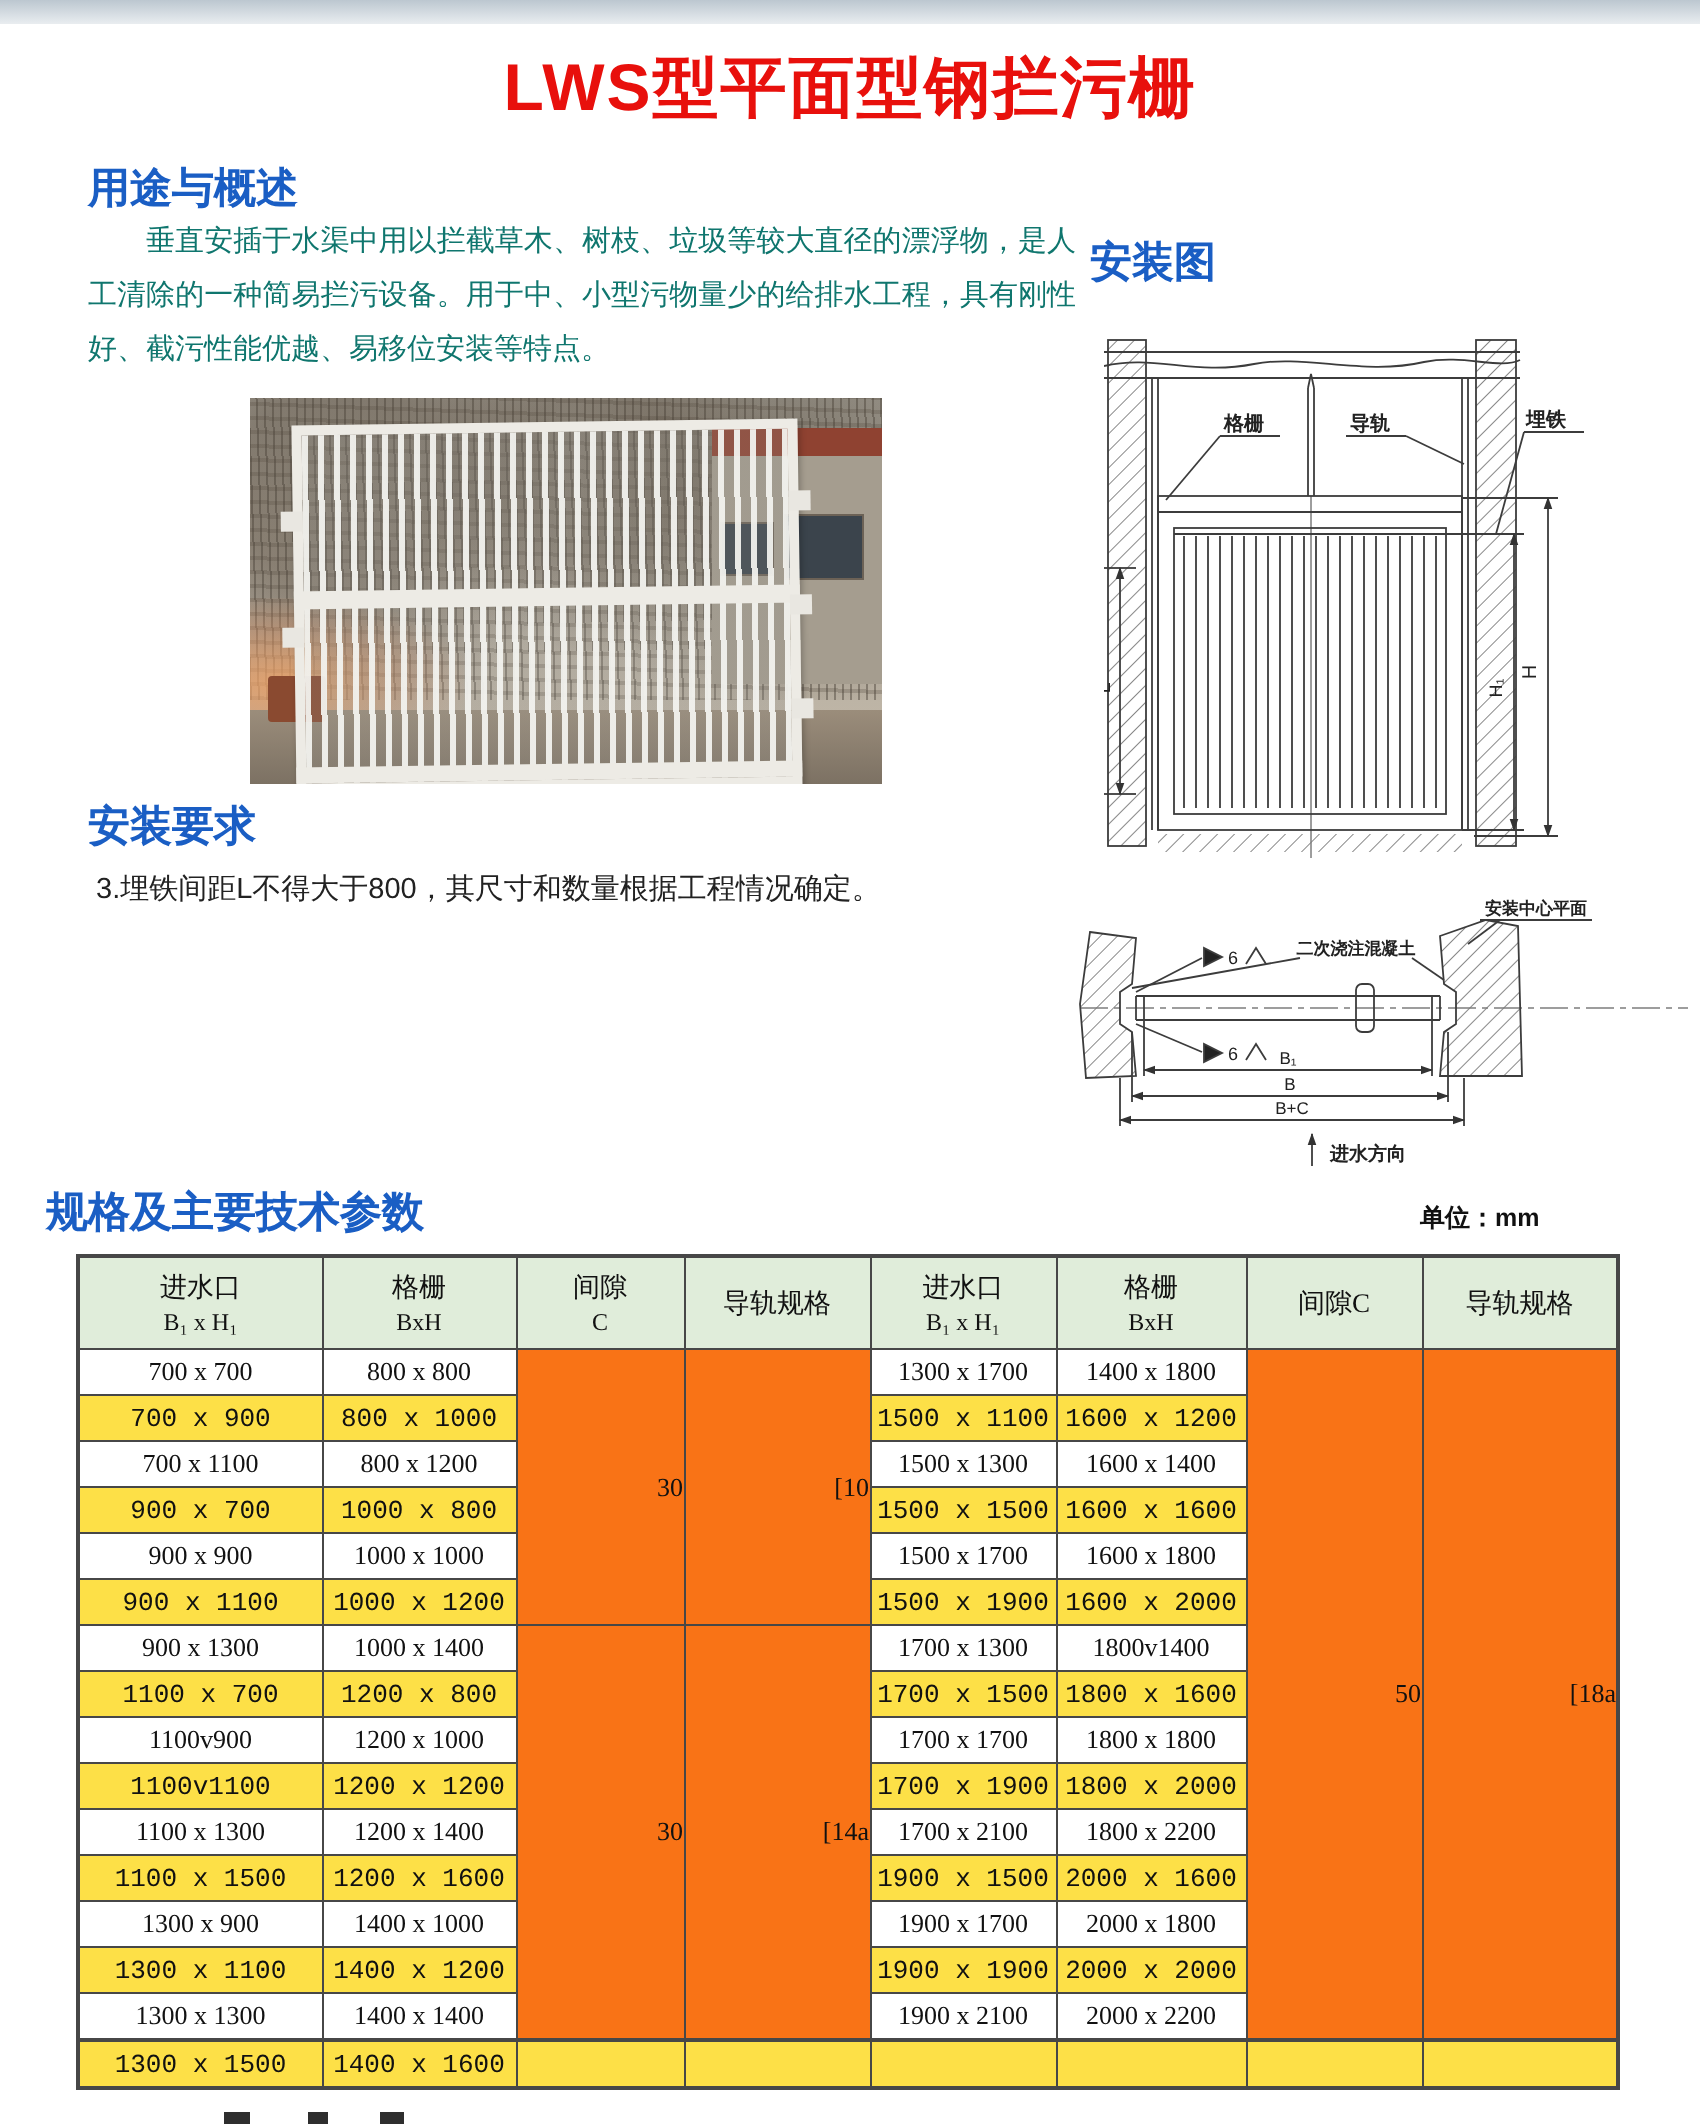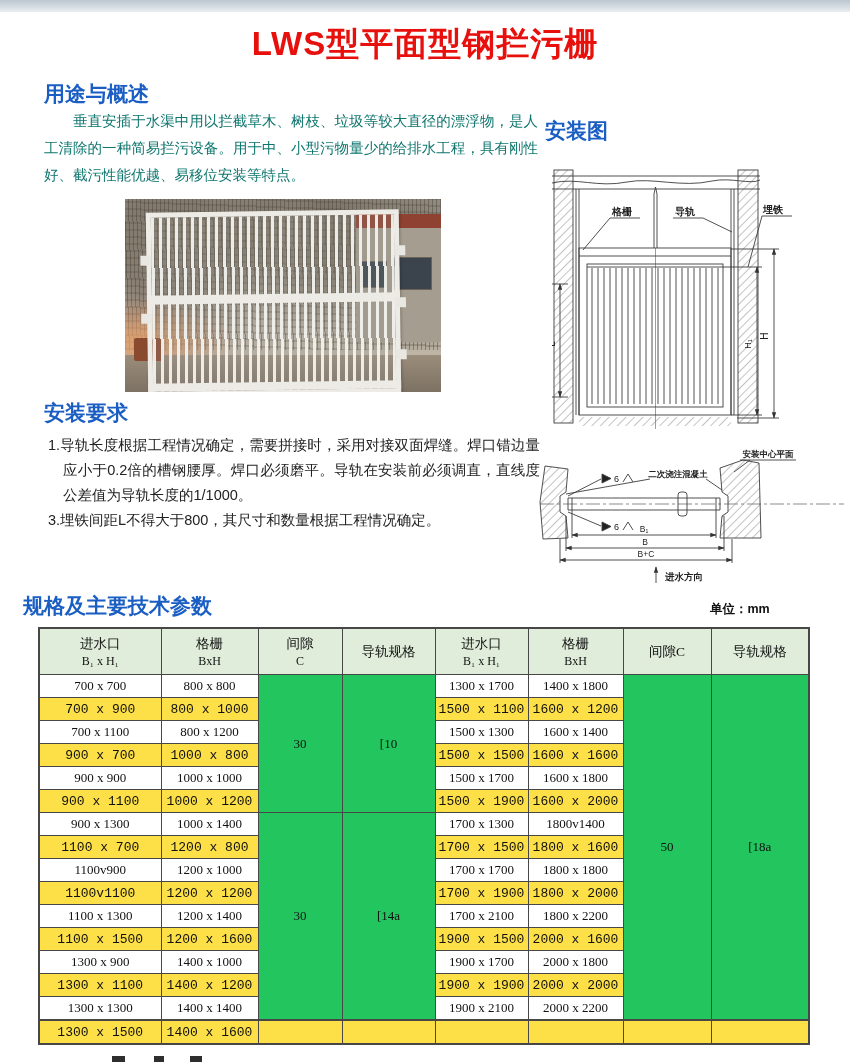--- a/index.html
+++ b/index.html
@@ -53,21 +53,21 @@
   .rt-l1{left:-11px;top:22%;} .rt-l2{left:-11px;top:55%;}
   
   table.specs{left:38px;top:627px;position:absolute;width:770px;table-layout:fixed;
       border-collapse:collapse;border:2px solid #474747;
       font-family:"Liberation Serif",serif;}
   table.specs th,table.specs td{border:1px solid #474747;text-align:center;
       padding:0;overflow:hidden;white-space:nowrap;}
   table.specs th{height:45px;background:#e0edda;font-weight:normal;font-size:13.5px;color:#111;}
   table.specs td{height:22px;font-size:13px;color:#111;background:#fff;}
   table.specs tr.alt td{background:#fde047;font-family:Liberation Mono, monospace;}
-  table.specs td.merged{background:#22c55e;}
+  table.specs td.merged{background:#f97316;text-align:right;}
   table.specs tr.thick td{border-top:2.5px solid #474747;margin-top:16px;}
   .h-sub{font-size:12px;margin-top:1px;}
   
   svg text{font-family:"Liberation Sans",sans-serif;fill:#222;}
   .cutoff{left:112px;top:1056px;width:140px;height:7px;}
   .cutoff span{position:absolute;background:#2e2e2e;height:6px;top:0;}
   .cf1{left:0;width:13px;} .cf2{left:42px;width:10px;height:4px;} .cf3{left:78px;width:12px;height:4px;}
 </style>
 </head>
 <body>
@@ -154,21 +154,20 @@
   <text x="60" y="47" font-size="10" font-weight="bold">格栅</text>
   <text x="123" y="47" font-size="10" font-weight="bold">导轨</text>
   <text x="211" y="45" font-size="10" font-weight="bold">埋铁</text>
   <text x="3" y="176" font-size="10" text-anchor="middle" transform="rotate(-90 3 176)">L</text>
   <text x="199" y="176" font-size="9" text-anchor="middle" transform="rotate(-90 199 176)">H₁</text>
   <text x="216" y="168" font-size="10" text-anchor="middle" transform="rotate(-90 216 168)">H</text>
 </svg>
 
 <h2 class="abs sec req-h">安装要求</h2>
 <div class="abs req-list">
-  <div class="req-item"><span>1.</span><span>导轨长度根据工程情况确定，需要拼接时，采用对接双面焊缝。焊口错边量应小于0.2倍的槽钢腰厚。焊口必须磨平。导轨在安装前必须调直，直线度公差值为导轨长度的1/1000。</span></div>
   <div class="req-item"><span>3.</span><span>埋铁间距L不得大于800，其尺寸和数量根据工程情况确定。</span></div>
 </div>
 
 <svg class="abs" style="left:538px;top:446px;" width="312" height="152" viewBox="0 0 312 152">
   <defs>
     <pattern id="h2p" patternUnits="userSpaceOnUse" width="6" height="6" patternTransform="rotate(45)">
       <line x1="0" y1="0" x2="0" y2="6" stroke="#7a7a7a" stroke-width="0.9"></line>
     </pattern>
     <marker id="ar2" viewBox="0 0 10 10" refX="9" refY="5" markerWidth="7" markerHeight="7" orient="auto-start-reverse">
       <path d="M0,1.5 L10,5 L0,8.5 z" fill="#333"></path>

